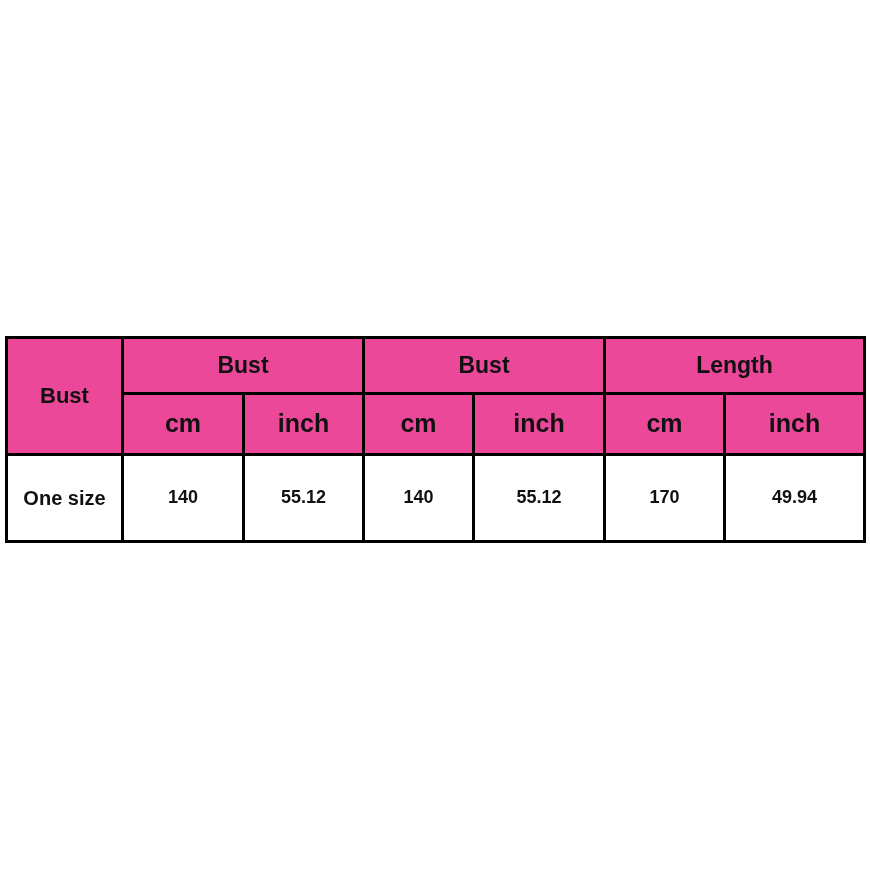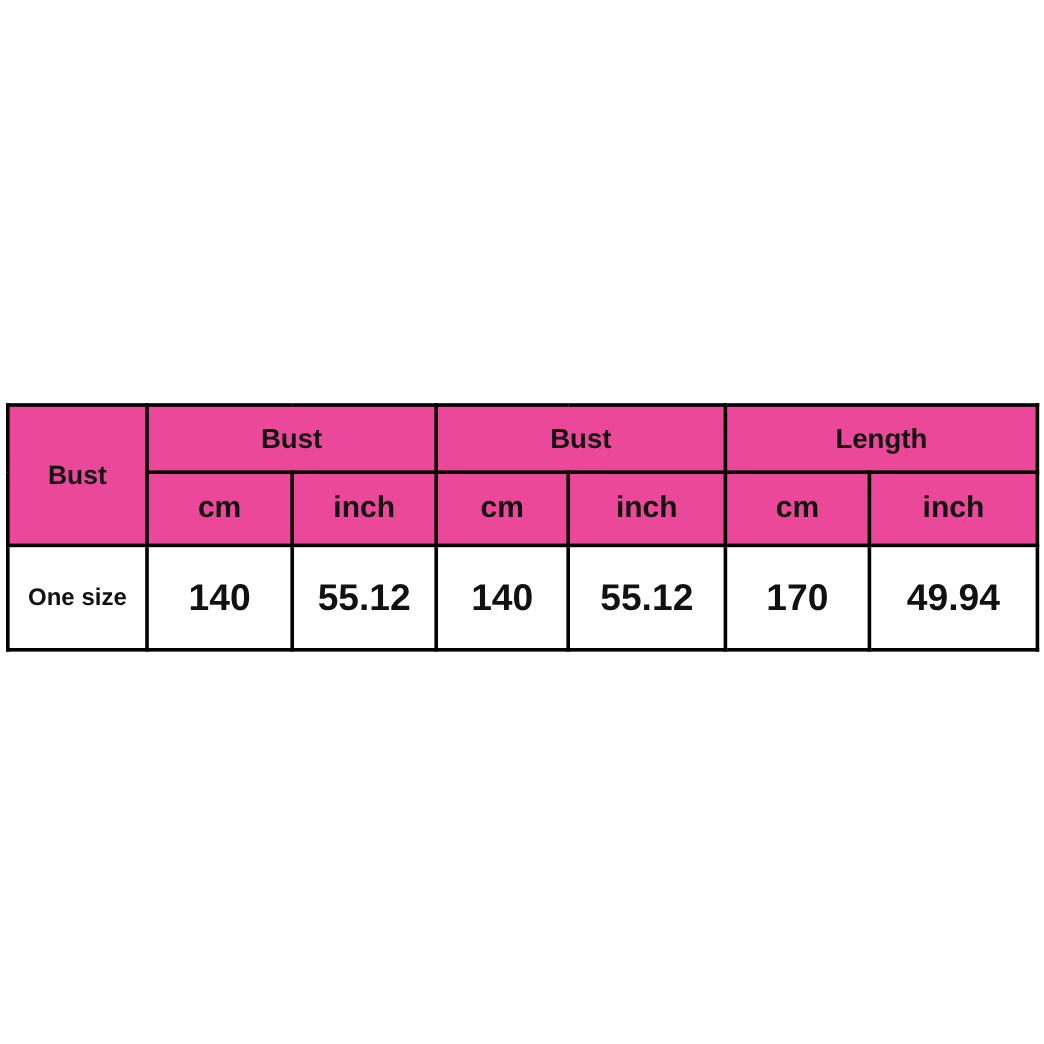--- a/index.html
+++ b/index.html
@@ -58,21 +58,21 @@
     font-size: 22px;
   }
 
   th.unit-head {
     font-size: 25px;
     height: 58px;
   }
 
   td.body-cell {
     background: #ffffff;
-    font-size: 31px;
+    font-size: 18px;
     height: 84px;
   }
 
   td.size-label {
     font-size: 20px;
   }
 
   
   col.c-size   { width: 116px; }
   col.c-bcm    { width: 121px; }

